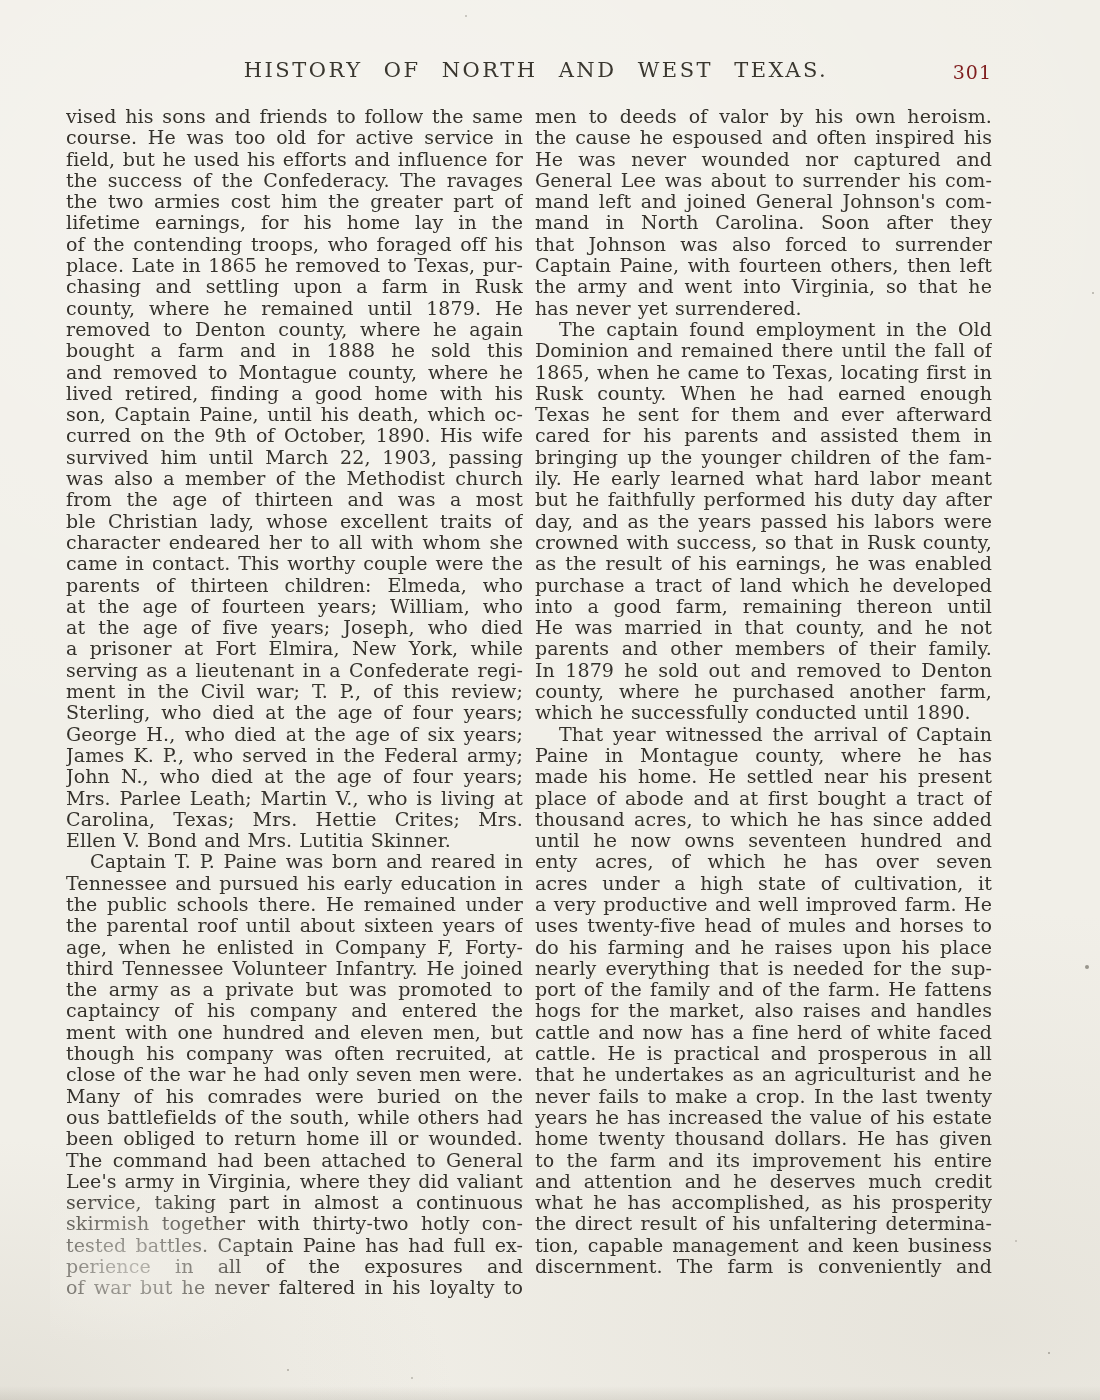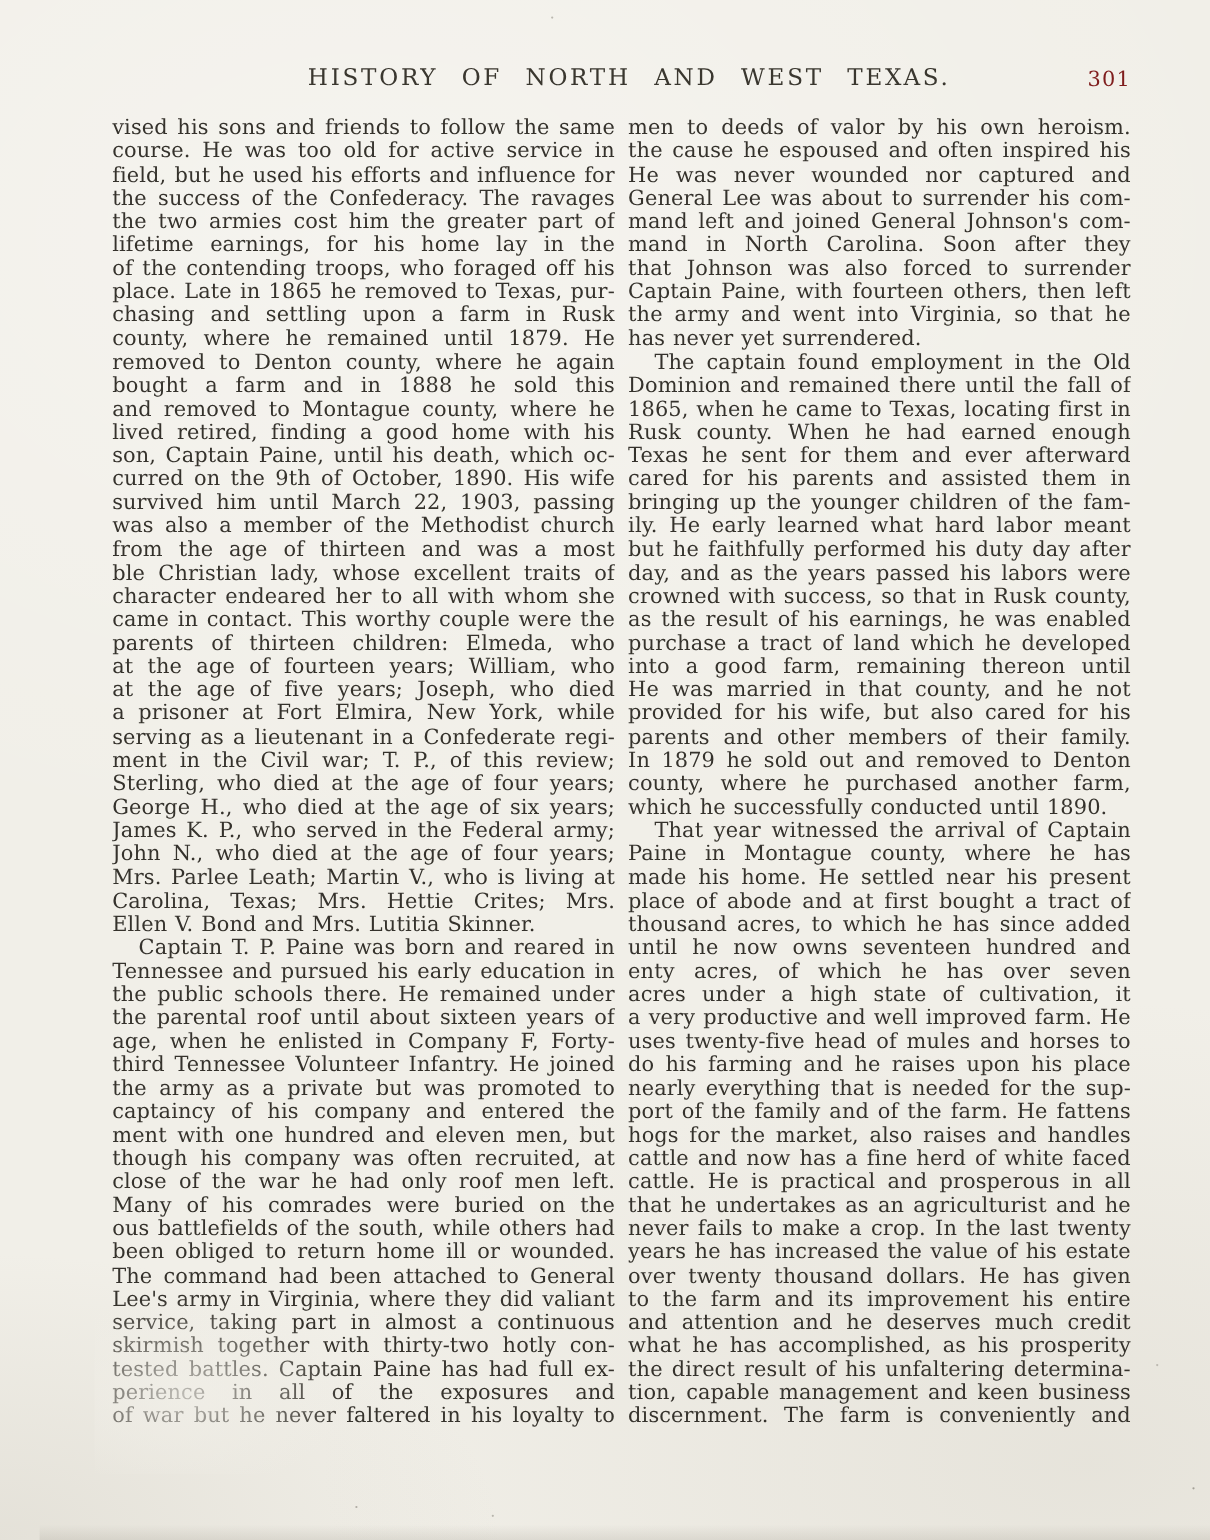--- a/index.html
+++ b/index.html
@@ -12,21 +12,21 @@
     font-family:"DejaVu Serif","Liberation Serif",serif;
     color:var(--ink);
     background:
       radial-gradient(1300px 900px at 30% 15%, rgba(255,255,255,0.30), rgba(255,255,255,0) 65%),
       radial-gradient(1000px 600px at 90% 95%, rgba(203,198,185,0.28), rgba(203,198,185,0) 70%),
       radial-gradient(700px 400px at 0% 100%, rgba(198,193,180,0.30), rgba(198,193,180,0) 65%),
       var(--paper);
     overflow:hidden;
     position:relative;
   }
-  .page{position:relative;width:886px;height:1400px;margin-left:36px;}
+  .page{position:relative;width:886px;height:1400px;}
 
   
   .running-head{
     position:absolute;left:66px;top:58px;width:940px;height:30px;
   }
   .running-title{
     text-align:center;
     font-size:21px;
     letter-spacing:2.5px;
     word-spacing:12px;
@@ -132,21 +132,21 @@
         <div class="line indent">Captain T. P. Paine was born and reared in</div>
         <div class="line">Tennessee and pursued his early education in</div>
         <div class="line">the public schools there. He remained under</div>
         <div class="line">the parental roof until about sixteen years of</div>
         <div class="line">age, when he enlisted in Company F, Forty-</div>
         <div class="line">third Tennessee Volunteer Infantry. He joined</div>
         <div class="line">the army as a private but was promoted to the</div>
         <div class="line">captaincy of his company and entered the regi-</div>
         <div class="line">ment with one hundred and eleven men, but al-</div>
         <div class="line">though his company was often recruited, at the</div>
-        <div class="line">close of the war he had only roof men left.</div>
+        <div class="line">close of the war he had only seven men were.</div>
         <div class="line">Many of his comrades were buried on the vari-</div>
         <div class="line">ous battlefields of the south, while others had</div>
         <div class="line">been obliged to return home ill or wounded.</div>
         <div class="line">The command had been attached to General</div>
         <div class="line">Lee's army in Virginia, where they did valiant</div>
         <div class="line">service, taking part in almost a continuous</div>
         <div class="line">skirmish together with thirty-two hotly con-</div>
         <div class="line">tested battles. Captain Paine has had full ex-</div>
         <div class="line">perience in all of the exposures and hardships</div>
         <div class="line">of war but he never faltered in his loyalty to</div>
@@ -170,21 +170,20 @@
         <div class="line">cared for his parents and assisted them in</div>
         <div class="line">bringing up the younger children of the fam-</div>
         <div class="line">ily. He early learned what hard labor meant</div>
         <div class="line">but he faithfully performed his duty day after</div>
         <div class="line">day, and as the years passed his labors were</div>
         <div class="line">crowned with success, so that in Rusk county,</div>
         <div class="line">as the result of his earnings, he was enabled to</div>
         <div class="line">purchase a tract of land which he developed</div>
         <div class="line">into a good farm, remaining thereon until 1879.</div>
         <div class="line">He was married in that county, and he not only</div>
-        <div class="line">provided for his wife, but also cared for his</div>
         <div class="line">parents and other members of their family.</div>
         <div class="line">In 1879 he sold out and removed to Denton</div>
         <div class="line">county, where he purchased another farm,</div>
         <div class="line para-end">which he successfully conducted until 1890.</div>
         <div class="line indent">That year witnessed the arrival of Captain</div>
         <div class="line">Paine in Montague county, where he has since</div>
         <div class="line">made his home. He settled near his present</div>
         <div class="line">place of abode and at first bought a tract of one</div>
         <div class="line">thousand acres, to which he has since added</div>
         <div class="line">until he now owns seventeen hundred and sev-</div>
@@ -194,21 +193,21 @@
         <div class="line">uses twenty-five head of mules and horses to</div>
         <div class="line">do his farming and he raises upon his place</div>
         <div class="line">nearly everything that is needed for the sup-</div>
         <div class="line">port of the family and of the farm. He fattens</div>
         <div class="line">hogs for the market, also raises and handles</div>
         <div class="line">cattle and now has a fine herd of white faced</div>
         <div class="line">cattle. He is practical and prosperous in all</div>
         <div class="line">that he undertakes as an agriculturist and he</div>
         <div class="line">never fails to make a crop. In the last twenty</div>
         <div class="line">years he has increased the value of his estate</div>
-        <div class="line">over twenty thousand dollars. He has given</div>
+        <div class="line">home twenty thousand dollars. He has given</div>
         <div class="line">to the farm and its improvement his entire time</div>
         <div class="line">and attention and he deserves much credit for</div>
         <div class="line">what he has accomplished, as his prosperity is</div>
         <div class="line">the direct result of his unfaltering determina-</div>
         <div class="line">tion, capable management and keen business</div>
         <div class="line">discernment. The farm is conveniently and</div>
       </div>
   </main>
 
   <div class="fade-patch"></div>

